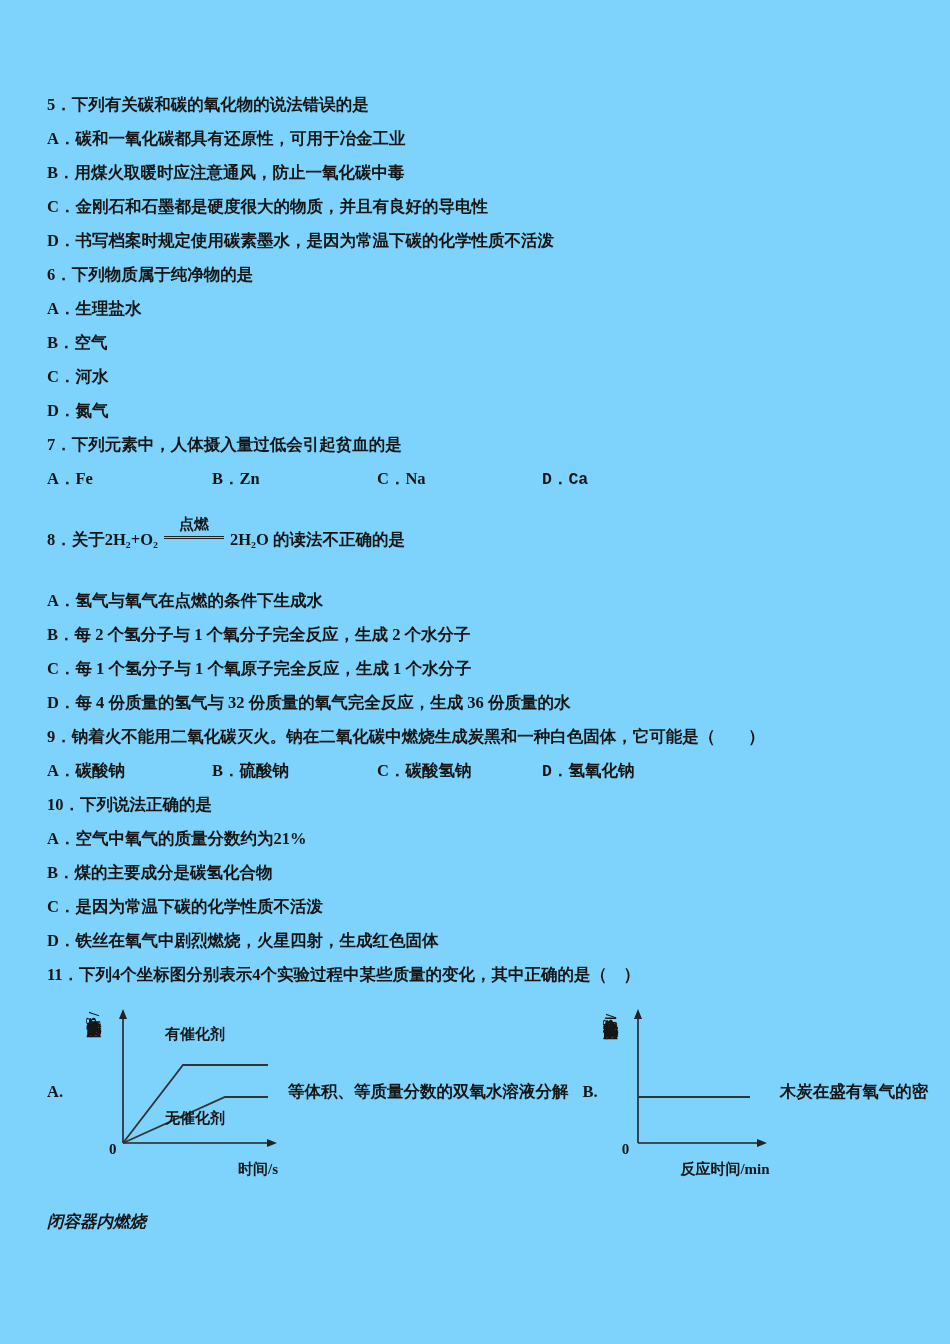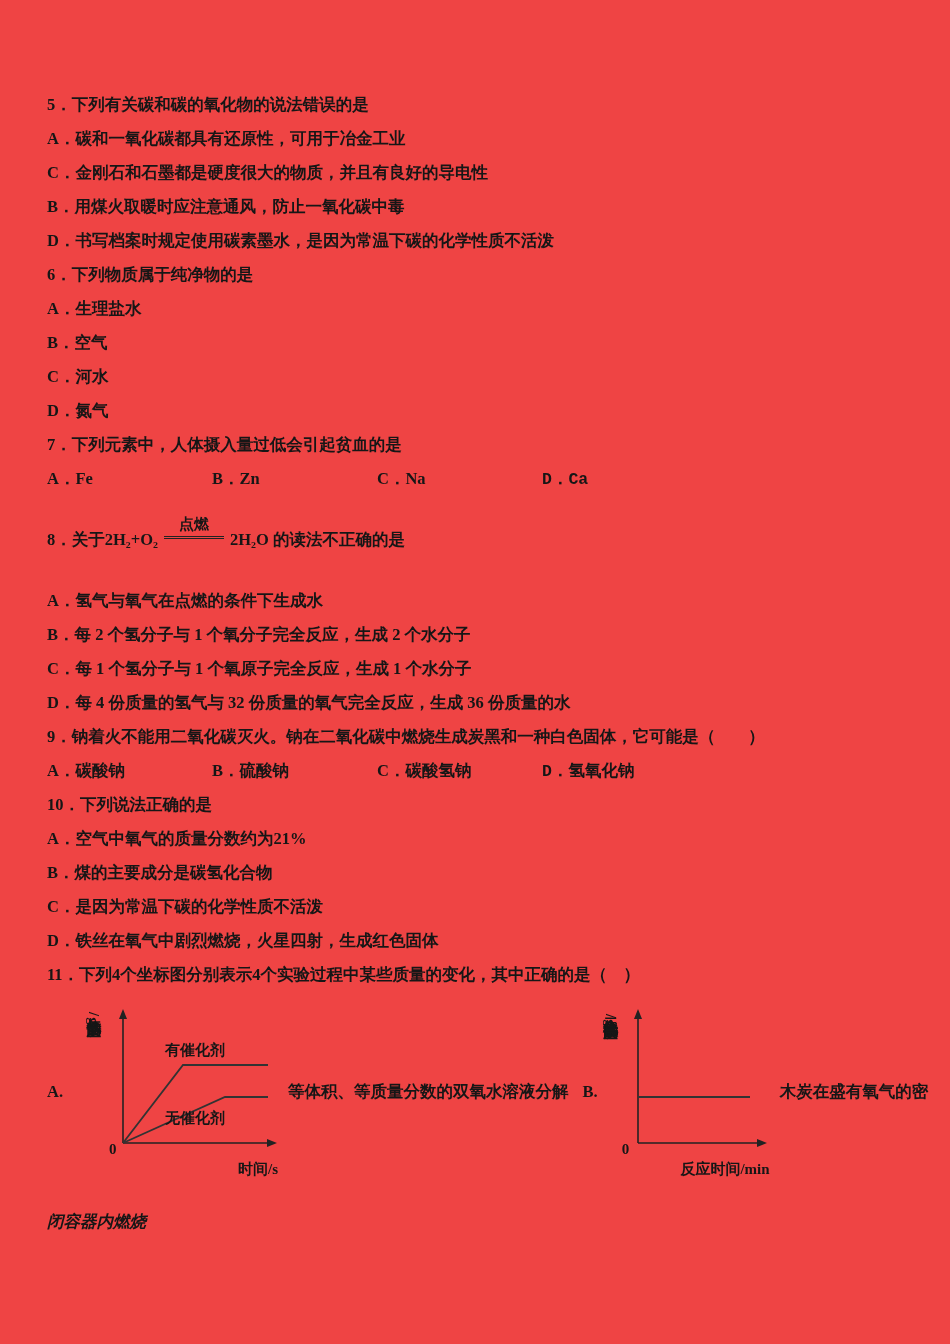--- a/index.html
+++ b/index.html
@@ -1,21 +1,21 @@
 <!DOCTYPE html>
 <html><head>
 <meta charset="utf-8">
 <style>
   * { box-sizing: border-box; }
   html,body { margin:0; padding:0; background:#ffffff; }
   .page {
     position: relative;
     width: 950px;
     height: 1344px;
-    background: #ef4444;
+    background: #7dd3fc;
     color: #161616;
     font-family: "Liberation Serif", "DejaVu Serif", serif;
     font-size: 16.5px;
     font-weight: 600;
     padding: 88px 30px 0 47px;
     overflow: hidden;
   }
   .line {
     height: 34px;
     display: flex;
@@ -84,22 +84,22 @@
   .fig-caption-right { margin-left:10px; white-space:nowrap; flex:0 0 auto; }
   .continuation { margin-top: 13px; font-style: italic; }
 </style>
 </head>
 <body>
 
 <div class="page">
 
   <div class="line">5．下列有关碳和碳的氧化物的说法错误的是</div>
   <div class="line">A．碳和一氧化碳都具有还原性，可用于冶金工业</div>
+  <div class="line">B．用煤火取暖时应注意通风，防止一氧化碳中毒</div>
   <div class="line">C．金刚石和石墨都是硬度很大的物质，并且有良好的导电性</div>
-  <div class="line">B．用煤火取暖时应注意通风，防止一氧化碳中毒</div>
   <div class="line">D．书写档案时规定使用碳素墨水，是因为常温下碳的化学性质不活泼</div>
 
   <div class="line">6．下列物质属于纯净物的是</div>
   <div class="line">A．生理盐水</div>
   <div class="line">B．空气</div>
   <div class="line">C．河水</div>
   <div class="line">D．氮气</div>
 
   <div class="line">7．下列元素中，人体摄入量过低会引起贫血的是</div>
   <div class="line opt-row">
@@ -142,21 +142,21 @@
       <div class="ylabel">气体的质量/g</div>
       <div class="plot plot-a">
         <svg width="175" height="150" viewBox="0 0 175 150">
           <line x1="20" y1="138" x2="20" y2="10" stroke="#222" stroke-width="1.6"></line>
           <polygon points="20,4 16,14 24,14" fill="#222"></polygon>
           <line x1="20" y1="138" x2="167" y2="138" stroke="#222" stroke-width="1.6"></line>
           <polygon points="174,138 164,134 164,142" fill="#222"></polygon>
           <polyline points="20,138 80,60 165,60" fill="none" stroke="#333" stroke-width="1.8"></polyline>
           <polyline points="20,138 122,92 165,92" fill="none" stroke="#333" stroke-width="1.8"></polyline>
         </svg>
-        <span class="curve-label" style="left:62px; top:36px;">有催化剂</span>
+        <span class="curve-label" style="left:62px; top:20px;">有催化剂</span>
         <span class="curve-label" style="left:62px; top:104px;">无催化剂</span>
         <span class="origin">0</span>
         <div class="xlabel">时间/s</div>
       </div>
     </div>
 
     <div class="fig-caption">
       <span>等体积、等质量分数的双氧水溶液分解</span><span class="fig-label-b">B.</span>
     </div>
 

